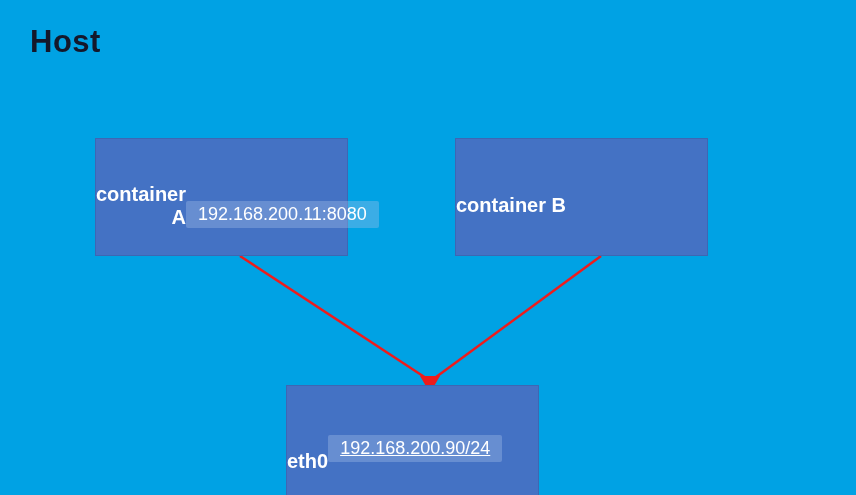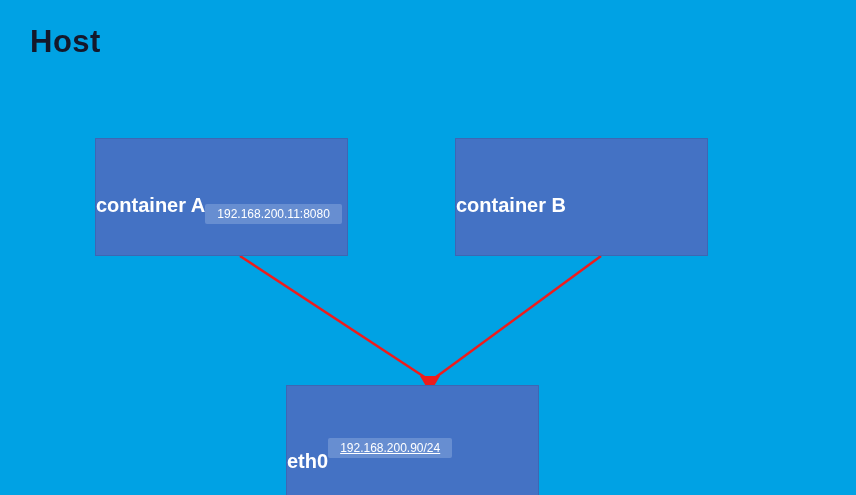--- a/index.html
+++ b/index.html
@@ -44,21 +44,21 @@
   .node-b { left: 455px; top: 138px; height: 118px; gap: 29px; }
   .node-eth0 { left: 286px; top: 385px; height: 118px; }
   .node-label {
     font-size: 20px;
     font-weight: 700;
     color: #ffffff;
   }
   .node-a .node-label, .node-b .node-label { margin-top: 17px; }
   .node-eth0 .node-label { margin-top: 34px; }
   .node-address {
-    font-size: 12px;
+    font-size: 18px;
     font-weight: 400;
     color: #ffffff;
     background: rgba(170, 196, 234, 0.35);
     padding: 3px 12px;
     border-radius: 2px;
     filter: blur(0.35px);
     white-space: nowrap;
   }
   .node-a .node-address, .node-b .node-address { margin-top: 34px; }
   .node-eth0 .node-address { margin-top: 8px; text-decoration: underline; }

